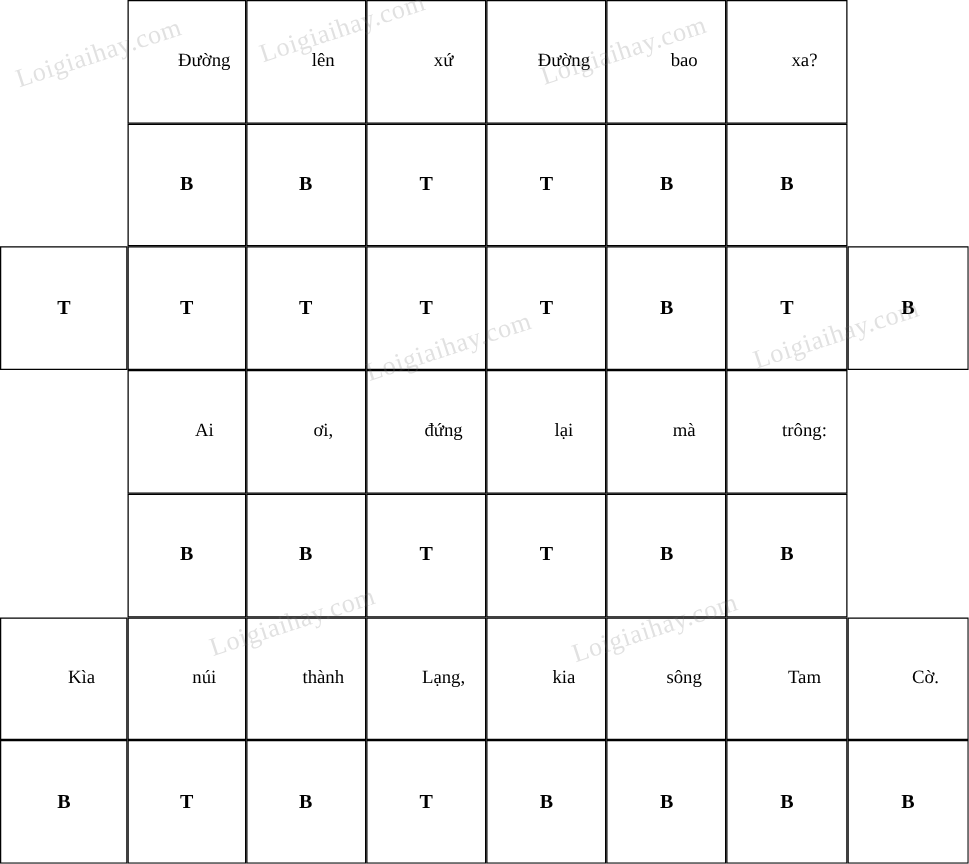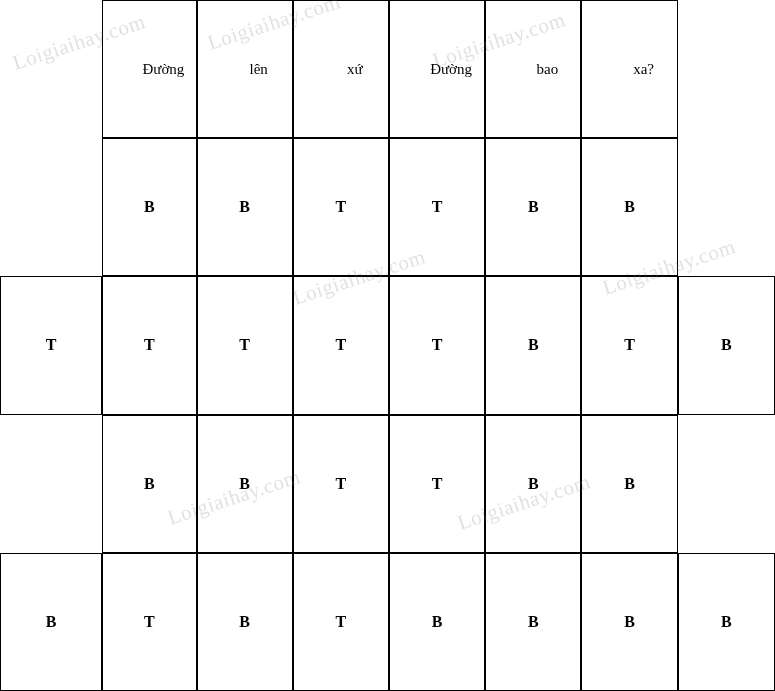--- a/index.html
+++ b/index.html
@@ -173,39 +173,91 @@
           </td>
         <td>
             <div class="cell bordered tone">B</div>
           </td>
       </tr>
       <tr>
         <td>
             <div class="cell empty"></div>
           </td>
         <td>
-            <div class="cell bordered tone">B</div>
-          </td>
-        <td>
-            <div class="cell bordered tone">B</div>
-          </td>
-        <td>
-            <div class="cell bordered tone">T</div>
-          </td>
-        <td>
-            <div class="cell bordered tone">T</div>
-          </td>
-        <td>
-            <div class="cell bordered tone">B</div>
-          </td>
-        <td>
-            <div class="cell bordered tone">B</div>
-          </td>
-        <td>
-            <div class="cell empty"></div>
+            <div class="cell bordered word">Ai</div>
+          </td>
+        <td>
+            <div class="cell bordered word">ơi,</div>
+          </td>
+        <td>
+            <div class="cell bordered word">đứng</div>
+          </td>
+        <td>
+            <div class="cell bordered word">lại</div>
+          </td>
+        <td>
+            <div class="cell bordered word">mà</div>
+          </td>
+        <td>
+            <div class="cell bordered word">trông:</div>
+          </td>
+        <td>
+            <div class="cell empty"></div>
+          </td>
+      </tr>
+      <tr>
+        <td>
+            <div class="cell empty"></div>
+          </td>
+        <td>
+            <div class="cell bordered tone">B</div>
+          </td>
+        <td>
+            <div class="cell bordered tone">B</div>
+          </td>
+        <td>
+            <div class="cell bordered tone">T</div>
+          </td>
+        <td>
+            <div class="cell bordered tone">T</div>
+          </td>
+        <td>
+            <div class="cell bordered tone">B</div>
+          </td>
+        <td>
+            <div class="cell bordered tone">B</div>
+          </td>
+        <td>
+            <div class="cell empty"></div>
+          </td>
+      </tr>
+      <tr>
+        <td>
+            <div class="cell bordered word">Kìa</div>
+          </td>
+        <td>
+            <div class="cell bordered word">núi</div>
+          </td>
+        <td>
+            <div class="cell bordered word">thành</div>
+          </td>
+        <td>
+            <div class="cell bordered word">Lạng,</div>
+          </td>
+        <td>
+            <div class="cell bordered word">kia</div>
+          </td>
+        <td>
+            <div class="cell bordered word">sông</div>
+          </td>
+        <td>
+            <div class="cell bordered word">Tam</div>
+          </td>
+        <td>
+            <div class="cell bordered word">Cờ.</div>
           </td>
       </tr>
       <tr>
         <td>
             <div class="cell bordered tone">B</div>
           </td>
         <td>
             <div class="cell bordered tone">T</div>
           </td>
         <td>

